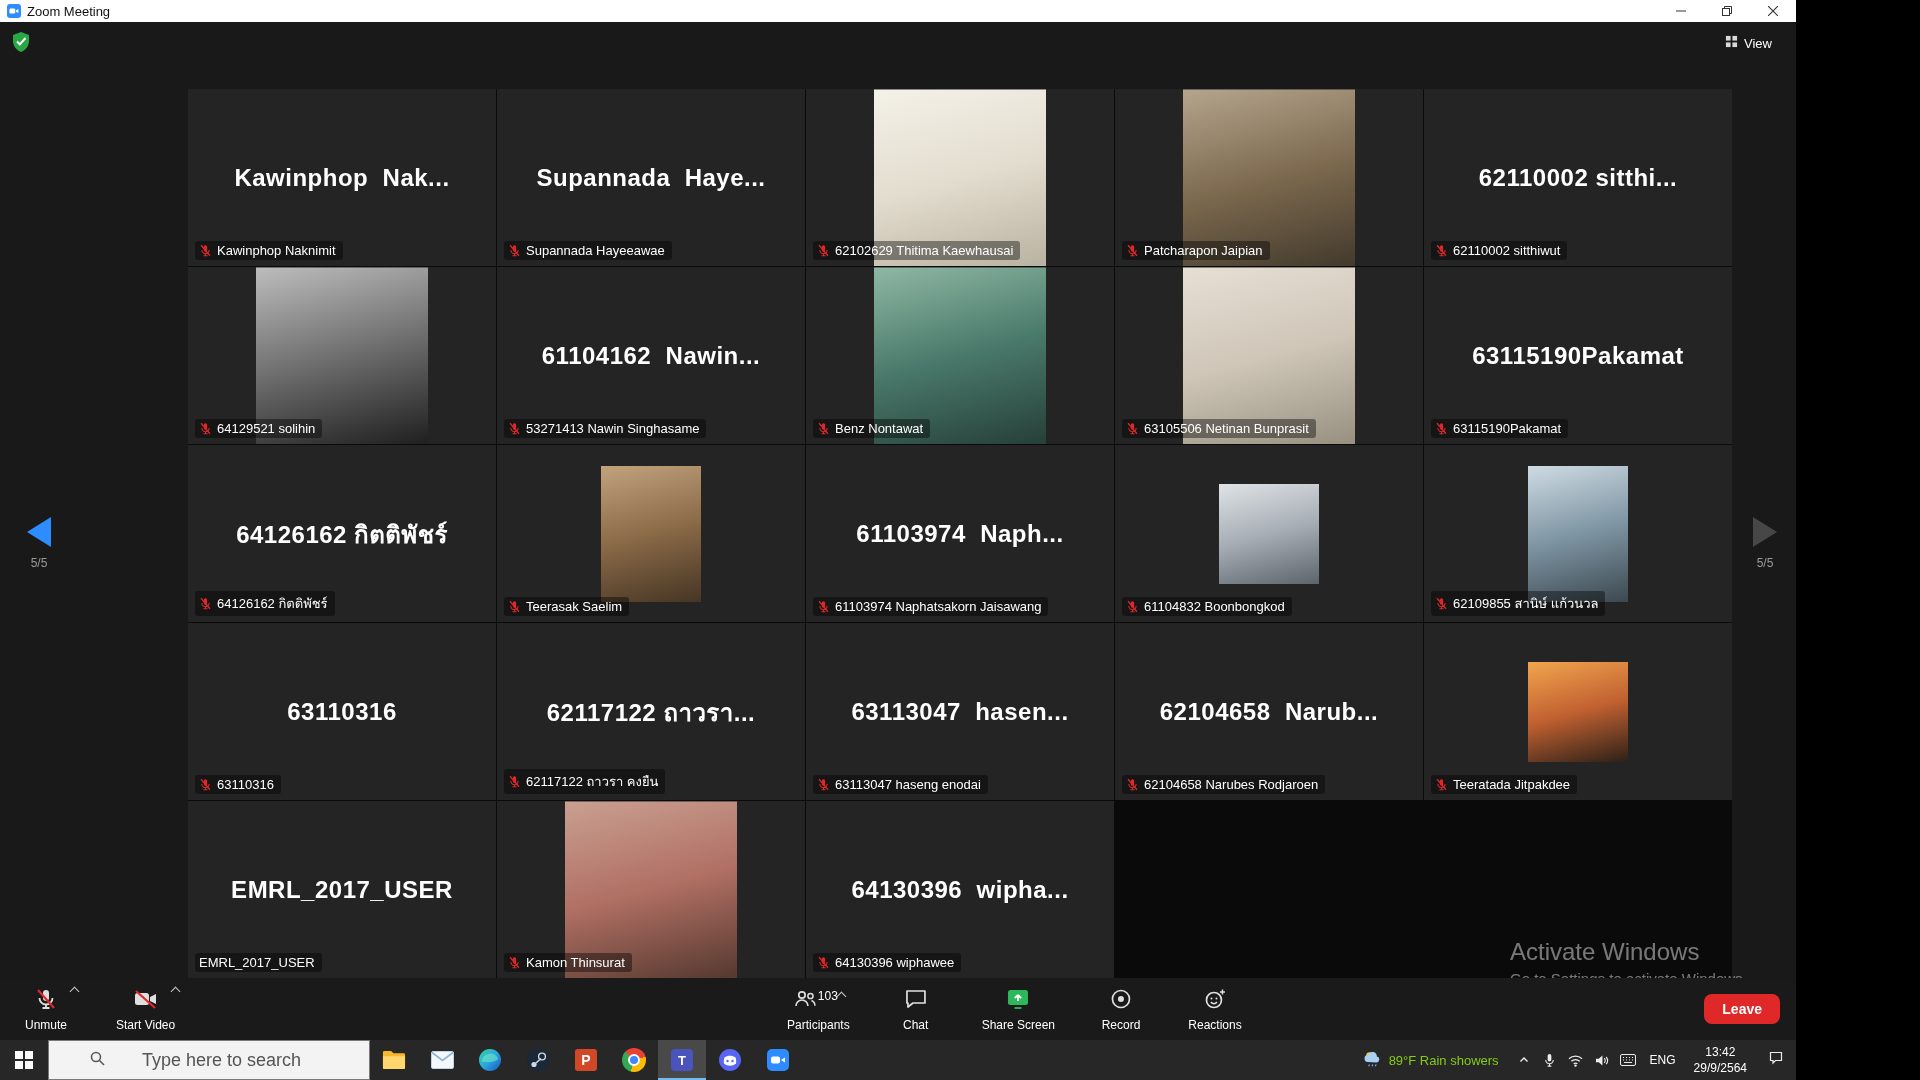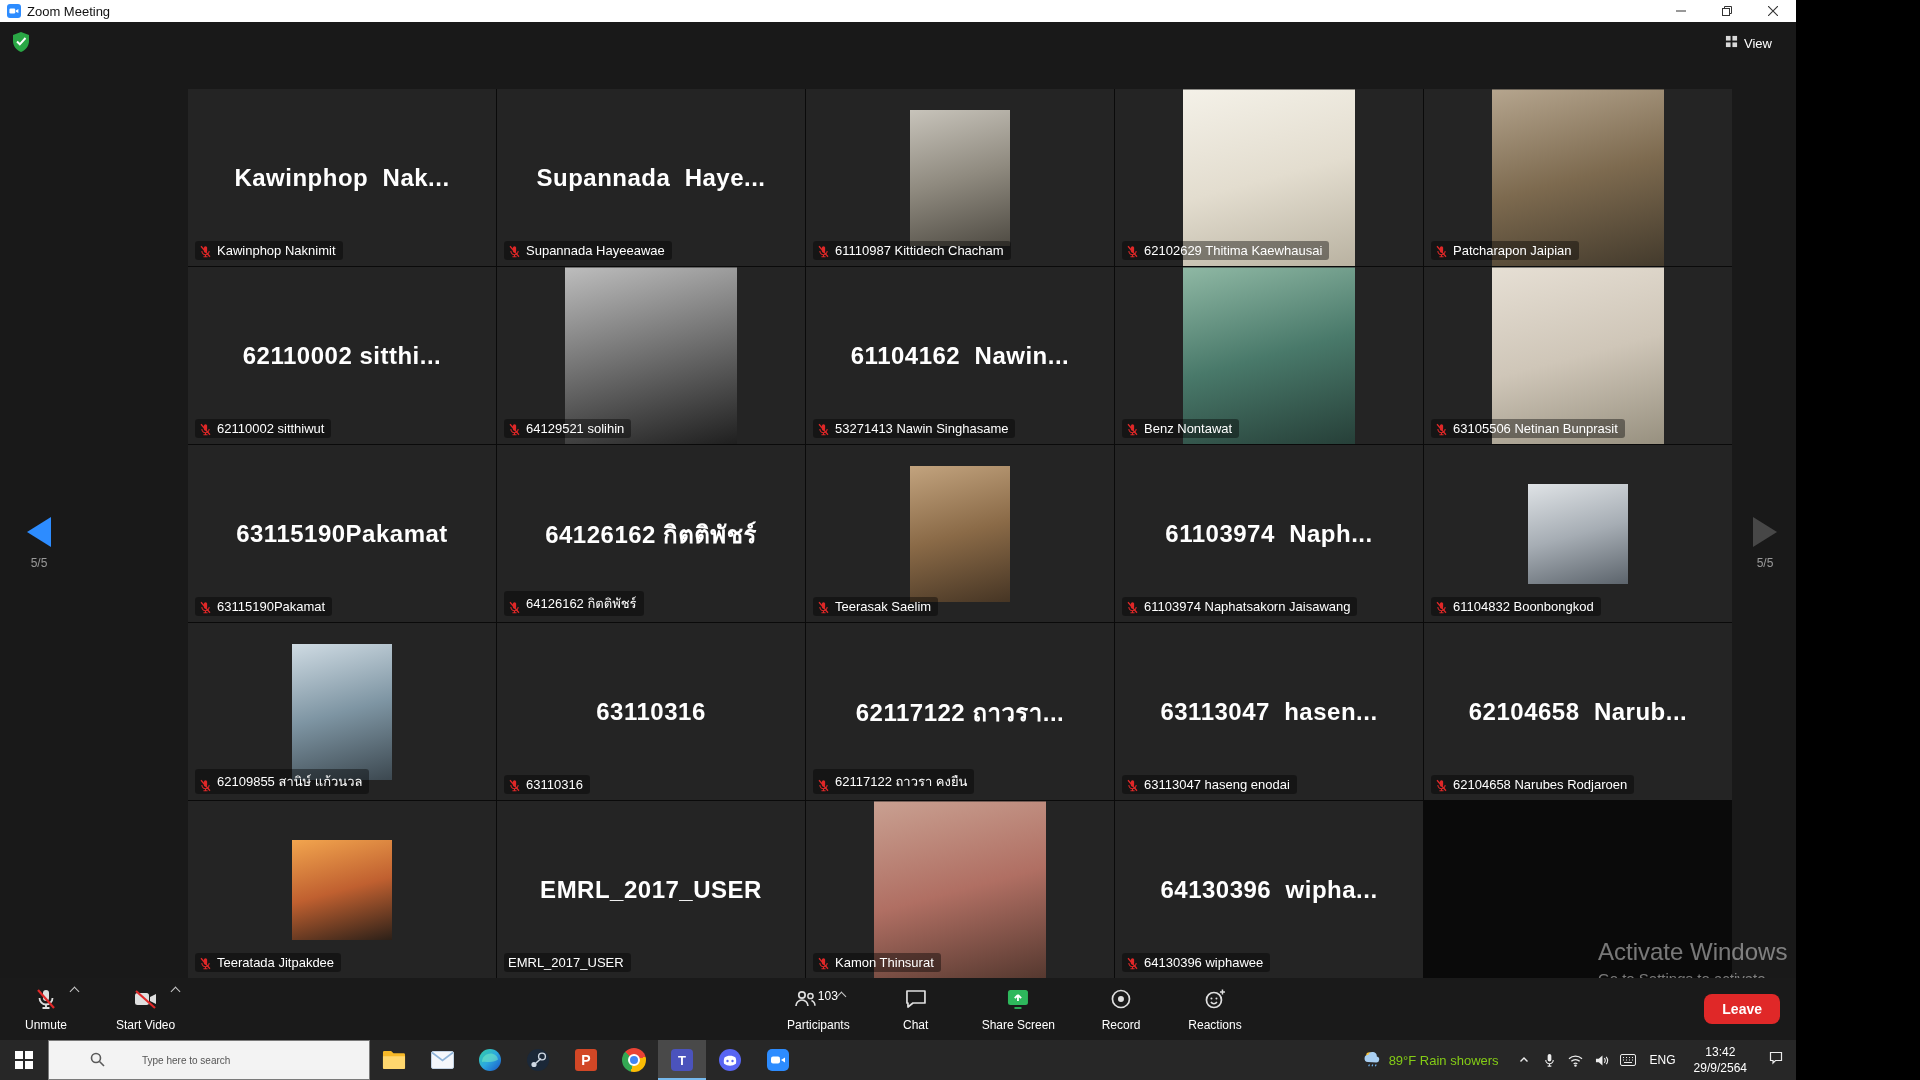--- a/index.html
+++ b/index.html
@@ -25,34 +25,34 @@
   .grid { position:absolute; left:188px; top:67px; width:1544px; height:889px;
           display:grid; grid-template-columns:repeat(5,308px); grid-template-rows:repeat(5,177px);
           gap:1px; background:#0a0a0a; }
   .tile { position:relative; background:#242424; overflow:hidden; }
   .big-name { position:absolute; top:50%; left:50%; transform:translate(-50%,-50%);
               font-size:24px; font-weight:bold; color:#fff; white-space:pre; letter-spacing:.5px; }
   .photo { position:absolute; top:50%; left:50%; transform:translate(-50%,-50%); }
   .photo.large    { width:172px; height:177px; }
   .photo.portrait { width:100px; height:136px; }
   .photo.small    { width:100px; height:100px; }
-  .tile-label { position:absolute; left:7px; bottom:6px; display:flex; align-items:flex-end; gap:5px;
+  .tile-label { position:absolute; left:7px; bottom:6px; display:flex; align-items:center; gap:5px;
                 font-size:13px; color:#fff; max-width:94%; white-space:nowrap; overflow:hidden;
                 background:rgba(0,0,0,.40); padding:2px 7px 2px 4px; border-radius:3px; z-index:2; }
 
   .nav { position:absolute; top:495px; width:46px; text-align:center; cursor:pointer; }
   .nav.left  { left:16px; }
   .nav.right { right:8px; }
   .tri-left  { width:0; height:0; margin:0 auto; border-top:15px solid transparent;
                border-bottom:15px solid transparent; border-right:24px solid #2d8cff; }
   .tri-right { width:0; height:0; margin:0 auto; border-top:15px solid transparent;
                border-bottom:15px solid transparent; border-left:24px solid #474747; }
   .page { margin-top:9px; font-size:12px; color:#9a9a9a; }
 
-  .watermark { position:absolute; left:1598px; top:916px; color:rgba(255,255,255,.45); z-index:3; }
+  .watermark { position:absolute; left:1510px; top:916px; color:rgba(255,255,255,.45); z-index:3; }
   .wm1 { font-size:24px; }
   .wm2 { font-size:15px; margin-top:4px; }
 
   
   .ztoolbar { position:absolute; left:0; right:0; bottom:0; height:62px; background:#1a1a1a; z-index:5; }
   .tb-left { position:absolute; left:14px; top:0; height:100%; display:flex; gap:34px; }
   .tb-center { position:absolute; left:1015px; transform:translateX(-50%); top:0; height:100%;
                display:flex; gap:30px; }
   .tb-btn { position:relative; display:flex; flex-direction:column; align-items:center;
             justify-content:center; gap:4px; min-width:64px; height:100%; color:#fff;
@@ -68,21 +68,21 @@
            padding:7px 18px; border-radius:8px; cursor:pointer; font-family:inherit; }
 
   
   .taskbar { position:absolute; left:0; right:0; bottom:0; height:40px; background:#272727;
              display:flex; align-items:center; z-index:60; }
   .start { width:48px; height:40px; display:flex; align-items:center; justify-content:center; cursor:pointer; }
   .winlogo { display:grid; grid-template-columns:8px 8px; grid-template-rows:8px 8px; gap:2px; }
   .winlogo div { background:#fdfdfd; }
   .searchbox { width:322px; height:40px; background:#f3f3f3; border:1px solid #7a7a7a;
                display:flex; align-items:center; gap:9px; padding:0 12px; cursor:text; }
-  .searchbox span { font-size:10px; color:#555;margin-left:28px; }
+  .searchbox span { font-size:18px; color:#555;margin-left:28px; }
   .apps { display:flex; height:40px; }
   .task-icon { width:48px; height:40px; display:flex; align-items:center; justify-content:center; cursor:pointer; position:relative; }
   .task-icon.active { background:rgba(255,255,255,.16); box-shadow:inset 0 -2px 0 #76b9ed; }
   .app-glyph { width:24px; height:24px; position:relative; display:flex; align-items:center; justify-content:center; }
   .app-chrome { border-radius:50%;
       background:conic-gradient(from -45deg,#ea4335 0 120deg,#fbbc05 120deg 240deg,#34a853 240deg 360deg); }
   .app-chrome::after { content:""; position:absolute; inset:6px; border-radius:50%;
       background:#4285f4; border:2px solid #fff; }
 
   .tray { margin-left:auto; display:flex; align-items:center; height:40px; }
@@ -172,32 +172,20 @@
         <div class="tile">
           <div class="big-name">Supannada  Haye...</div>
           <div class="tile-label">
             <svg width="13" height="13" viewBox="0 0 16 16">
               <rect x="6" y="1.5" width="4" height="8" rx="2" fill="#e02828"></rect>
               <path d="M3.5 7.5a4.5 4.5 0 0 0 9 0" fill="none" stroke="#e02828" stroke-width="1.3"></path>
               <path d="M8 12v2.5M5.5 14.5h5" stroke="#e02828" stroke-width="1.3"></path>
               <line x1="2.5" y1="1.5" x2="13.5" y2="14.5" stroke="#e02828" stroke-width="1.6"></line>
             </svg>
             <span>Supannada Hayeeawae</span>
-          </div>
-        </div>
-        <div class="tile">
-          <div class="photo portrait" style="background: linear-gradient(165deg, rgb(199, 195, 186), rgb(143, 138, 127), rgb(79, 75, 67));"></div>
-          <div class="tile-label">
-            <svg width="13" height="13" viewBox="0 0 16 16">
-              <rect x="6" y="1.5" width="4" height="8" rx="2" fill="#e02828"></rect>
-              <path d="M3.5 7.5a4.5 4.5 0 0 0 9 0" fill="none" stroke="#e02828" stroke-width="1.3"></path>
-              <path d="M8 12v2.5M5.5 14.5h5" stroke="#e02828" stroke-width="1.3"></path>
-              <line x1="2.5" y1="1.5" x2="13.5" y2="14.5" stroke="#e02828" stroke-width="1.6"></line>
-            </svg>
-            <span>61110987 Kittidech Chacham</span>
           </div>
         </div>
         <div class="tile">
           <div class="photo large" style="background: linear-gradient(165deg, rgb(244, 241, 232), rgb(227, 221, 207), rgb(185, 178, 161));"></div>
           <div class="tile-label">
             <svg width="13" height="13" viewBox="0 0 16 16">
               <rect x="6" y="1.5" width="4" height="8" rx="2" fill="#e02828"></rect>
               <path d="M3.5 7.5a4.5 4.5 0 0 0 9 0" fill="none" stroke="#e02828" stroke-width="1.3"></path>
               <path d="M8 12v2.5M5.5 14.5h5" stroke="#e02828" stroke-width="1.3"></path>
               <line x1="2.5" y1="1.5" x2="13.5" y2="14.5" stroke="#e02828" stroke-width="1.6"></line>

